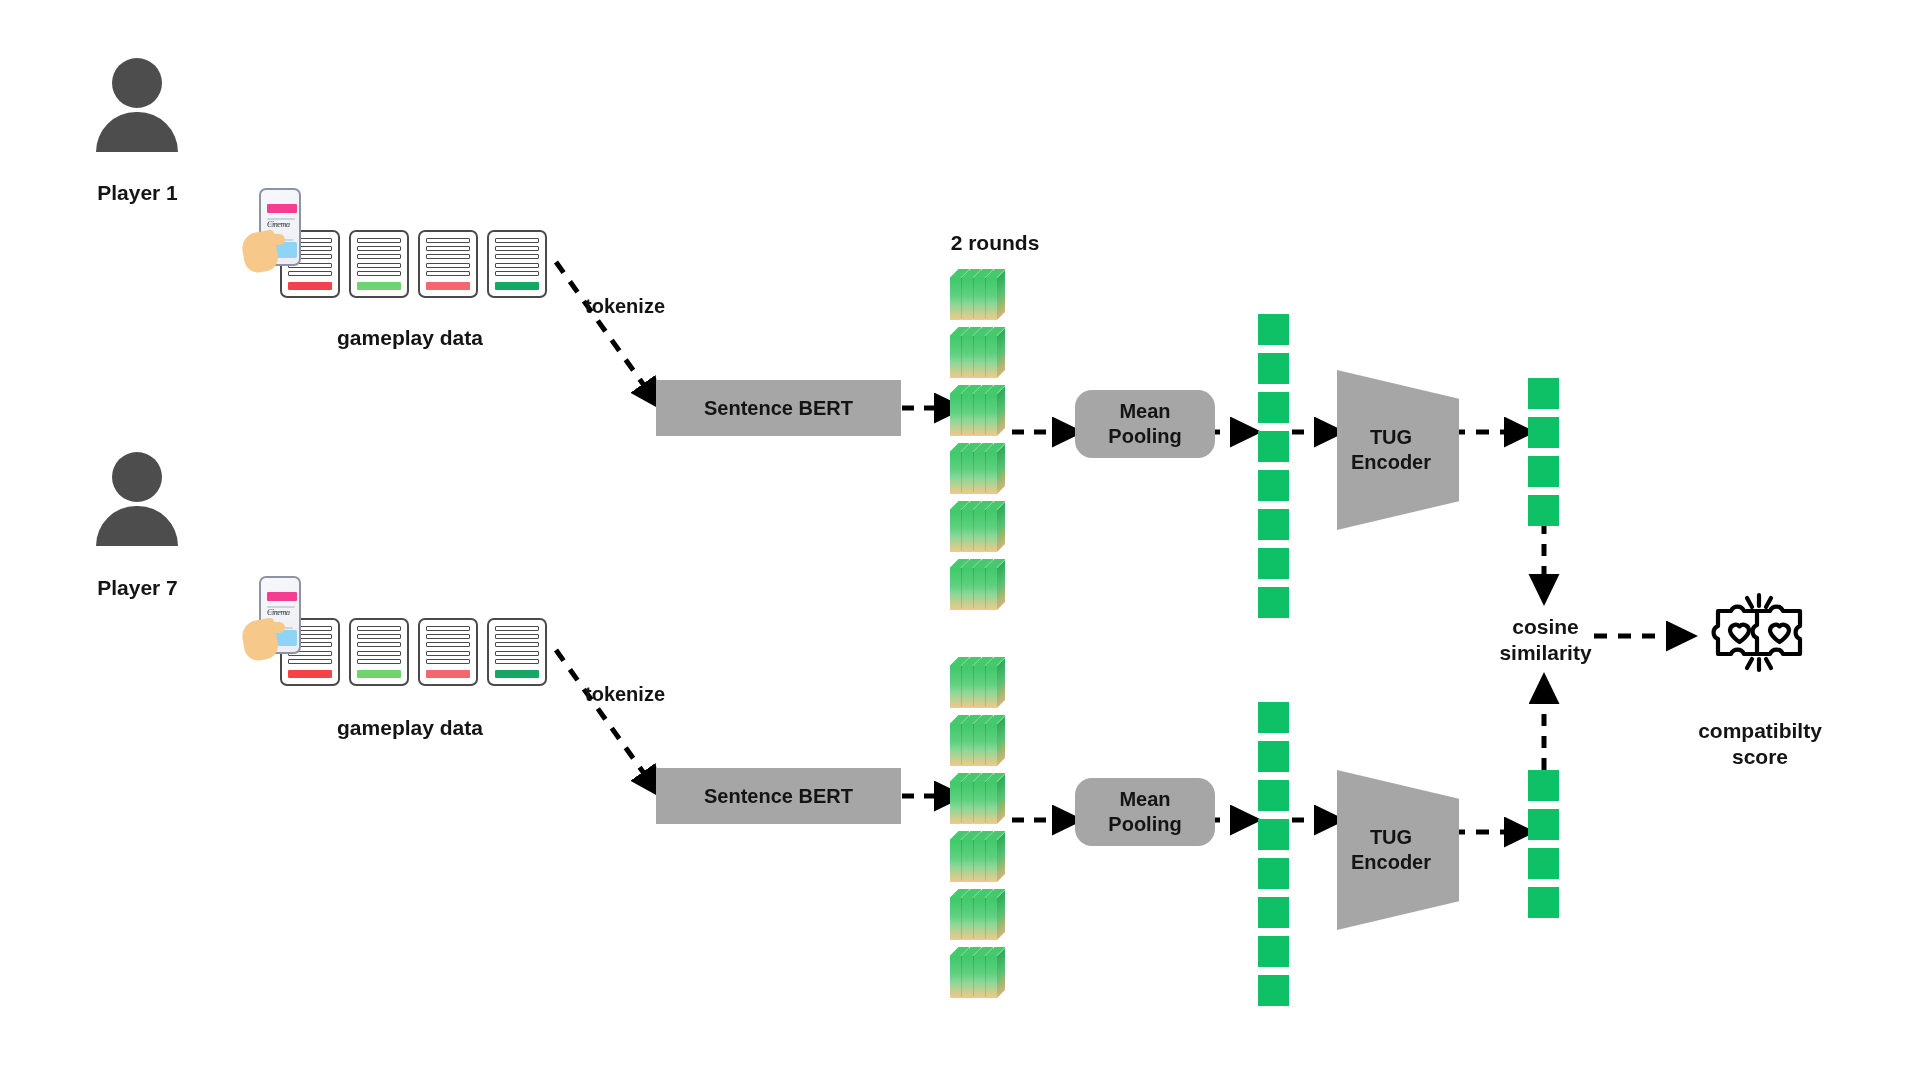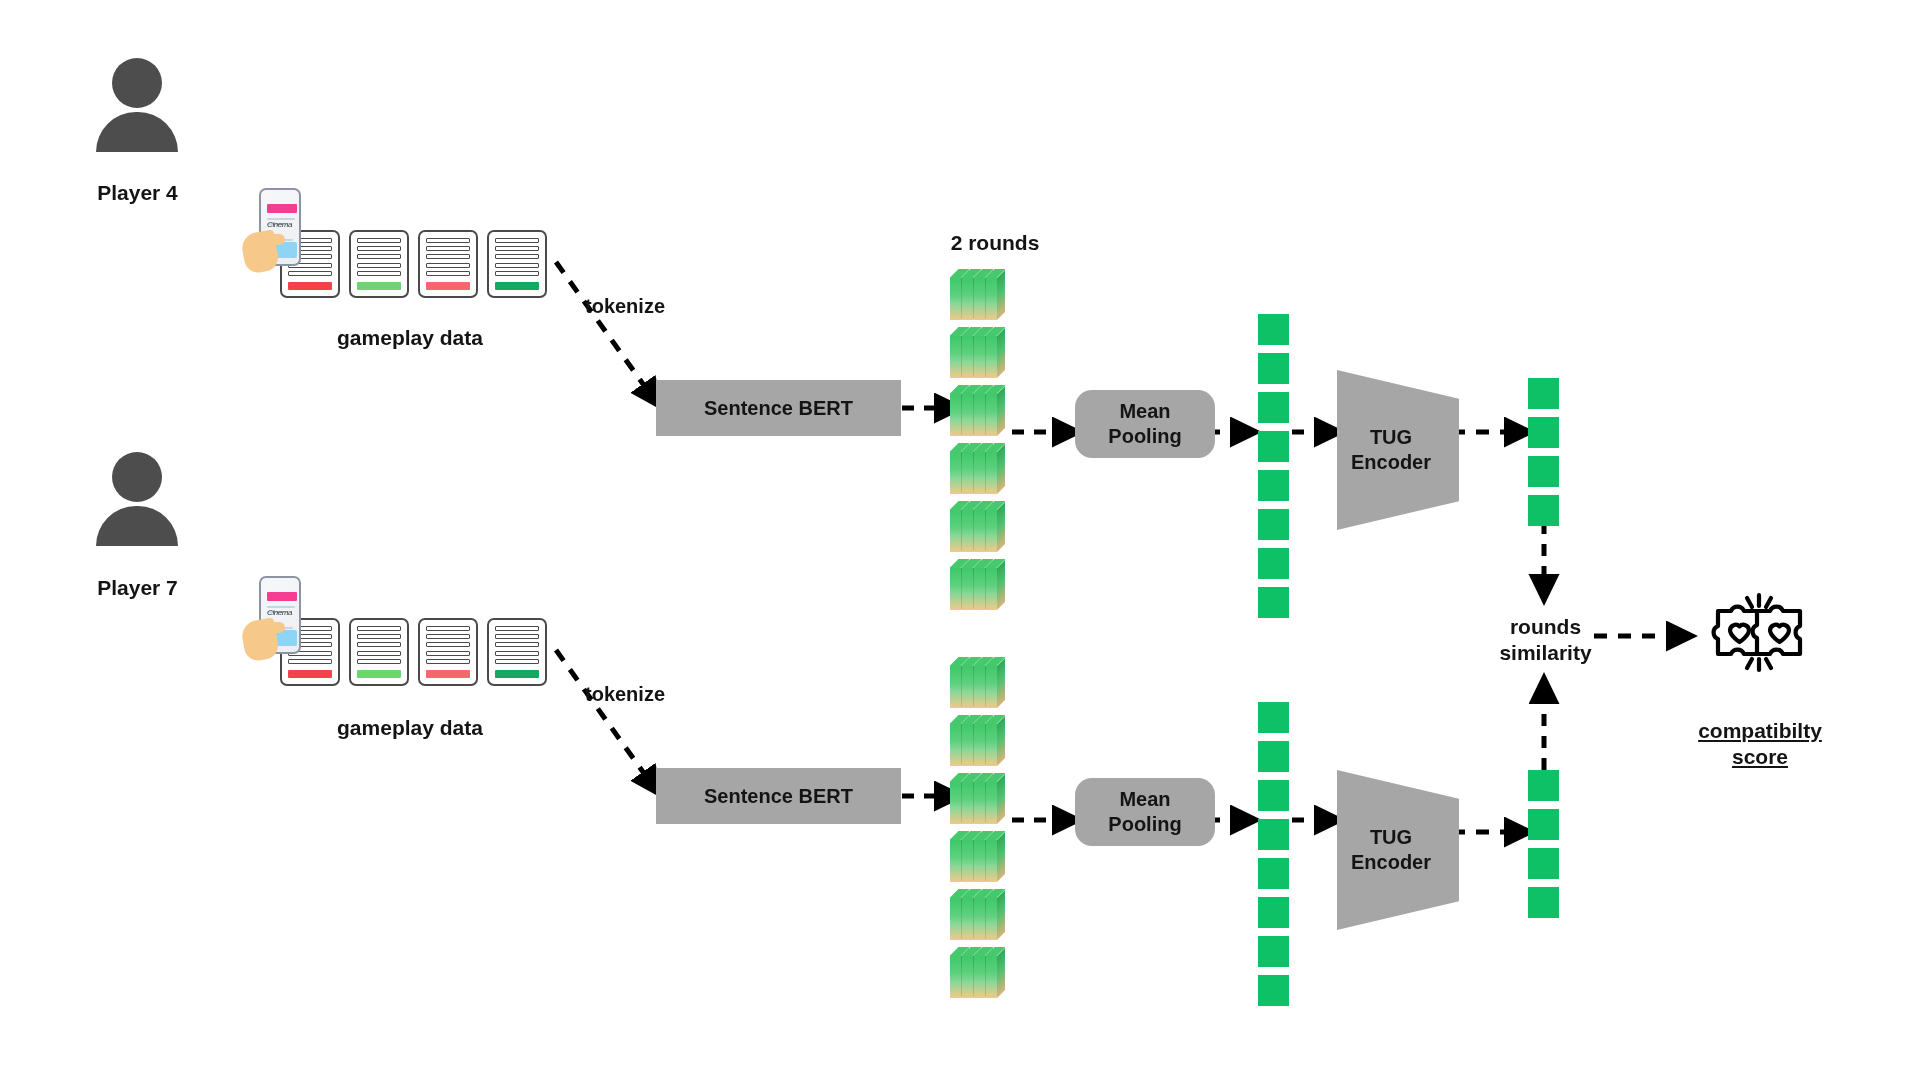--- a/index.html
+++ b/index.html
@@ -54,21 +54,21 @@
   .phone{
     position:absolute;left:16px;top:0;width:42px;height:78px;
     background:linear-gradient(150deg,#f7f8fa 0%,#eceef3 100%);
     border:2px solid #8e93a3;border-radius:7px;box-sizing:border-box;
     overflow:hidden;
   }
   .phone .pinkbar{position:absolute;left:6px;top:14px;width:30px;height:9px;background:#f53d91;border-radius:1px;}
   .phone .tline{position:absolute;left:6px;height:2px;background:#c6d6e6;border-radius:1px;}
   .phone .script{
     position:absolute;left:6px;top:30px;font-size:8px;color:#3a3a3a;
-    font-family:Liberation Sans, sans-serif;font-style:italic;letter-spacing:-0.4px;
+    font-family:Liberation Serif, serif;font-style:italic;letter-spacing:-0.4px;
   }
   .phone .bluebtn{position:absolute;left:6px;bottom:6px;width:30px;height:16px;background:#8fd4f5;border-radius:2px;}
   .hand{
     position:absolute;left:0;top:44px;width:34px;height:40px;
     background:#f6c98a;border-radius:16px 4px 14px 14px;
     transform:rotate(-10deg);
   }
   .hand .finger{
     position:absolute;right:-10px;top:4px;width:26px;height:11px;
     background:#f6c98a;border-radius:6px;transform:rotate(12deg);
@@ -155,21 +155,21 @@
     <path d="M1544,522 L1544,600" stroke="#000" stroke-width="5" stroke-dasharray="12,10" fill="none" marker-end="url(#ah)"></path>
     <path d="M1544,770 L1544,678" stroke="#000" stroke-width="5" stroke-dasharray="12,10" fill="none" marker-end="url(#ah)"></path>
 
     <path d="M1594,636 L1692,636" stroke="#000" stroke-width="5" stroke-dasharray="13,11" fill="none" marker-end="url(#ah)"></path>
   </svg>
 
   <div class="person abs" style="left:96px;top:58px;">
     <div class="head"></div>
     <div class="body"></div>
   </div>
-  <div class="abs label lbl-player" style="left:60px;top:180px;width:155px;">Player 4</div>
+  <div class="abs label lbl-player" style="left:60px;top:180px;width:155px;">Player 1</div>
 
   <div class="cardstack" style="left:280px;top:230px;width:266px;height:72px;">
     <div class="card" style="left:0px;">
       <div class="line"></div>
       <div class="line"></div>
       <div class="line"></div>
       <div class="line"></div>
       <div class="line"></div>
       <div class="bar" style="background:#f4424a;"></div>
     </div>
@@ -503,21 +503,21 @@
 Encoder</div>
   </div>
 
   <div class="abs" id="p2-out" style="left:1528px;top:770px;width:34px;height:152px;">
       <div class="gsq" style="left: 0px; top: 0px; width: 31px; height: 31px; background: rgb(14, 193, 103);"></div>
       <div class="gsq" style="left: 0px; top: 39px; width: 31px; height: 31px; background: rgb(14, 193, 103);"></div>
       <div class="gsq" style="left: 0px; top: 78px; width: 31px; height: 31px; background: rgb(14, 193, 103);"></div>
       <div class="gsq" style="left: 0px; top: 117px; width: 31px; height: 31px; background: rgb(14, 193, 103);"></div>
     </div>
 
-  <div class="abs label lbl-cosine" style="left:1468px;top:614px;width:155px;">rounds
+  <div class="abs label lbl-cosine" style="left:1468px;top:614px;width:155px;">cosine
 similarity</div>
 
   <div class="puzzle" style="left:1700px;top:592px;">
     <svg viewBox="0 0 118 82" width="118" height="82">
       <g fill="none" stroke="#000" stroke-width="4.2" stroke-linecap="round" stroke-linejoin="round">
 
         <path d="M18,19 L31,19 a7,7 0 0 1 13,0 L57,19 L57,33 a7,7 0 0 0 0,13 L57,62 L44,62 a7,7 0 0 0 -13,0 L18,62 L18,47 a7,7 0 0 1 0,-13 Z"></path>
 
         <path d="M57,19 L70,19 a7,7 0 0 1 13,0 L100,19 L100,34 a7,7 0 0 0 0,13 L100,62 L83,62 a7,7 0 0 0 -13,0 L57,62"></path>
 
@@ -527,16 +527,16 @@
         <path d="M59,3 L59,14"></path>
         <path d="M47,6 L52,15"></path>
         <path d="M71,6 L66,15"></path>
 
         <path d="M59,67 L59,78"></path>
         <path d="M47,76 L52,67"></path>
         <path d="M71,76 L66,67"></path>
       </g>
     </svg>
   </div>
-  <div class="abs label lbl-compat" style="left:1672px;top:718px;width:176px;text-decoration:underline;">compatibilty
+  <div class="abs label lbl-compat" style="left:1672px;top:718px;width:176px;">compatibilty
 score</div>
 
 </div>
 
 </body></html>

